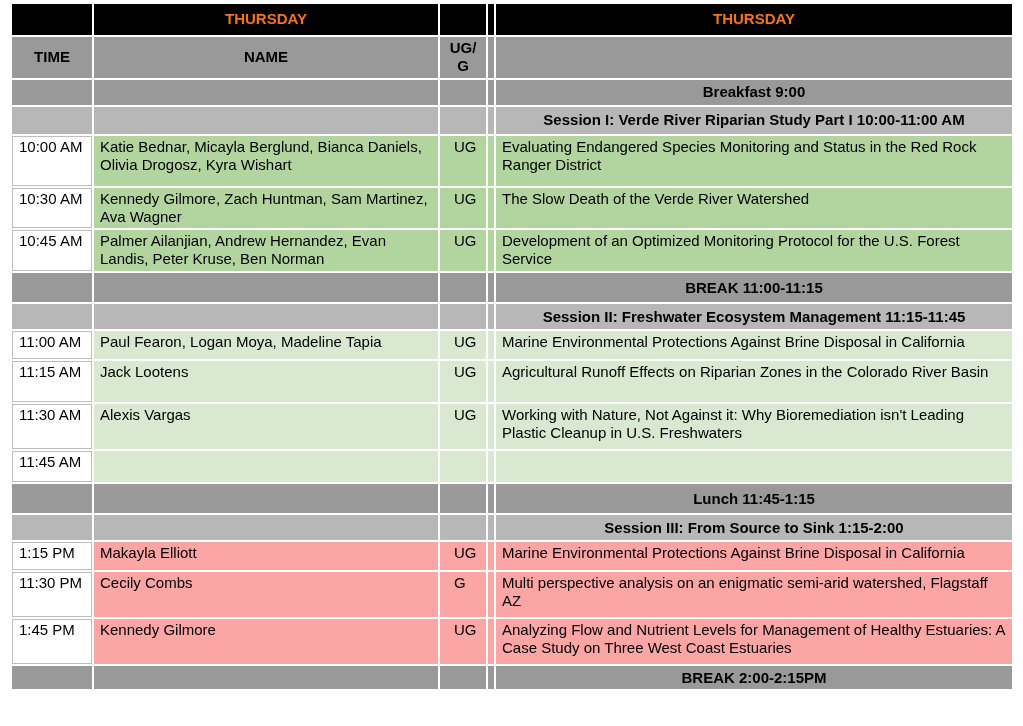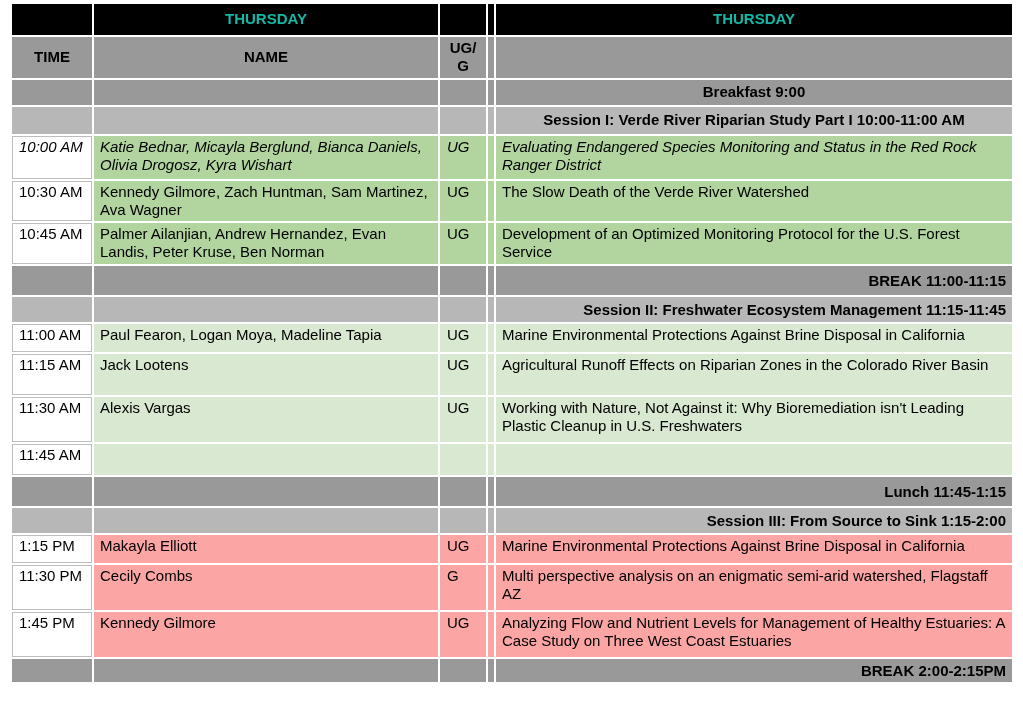--- a/index.html
+++ b/index.html
@@ -3,35 +3,35 @@
 <meta charset="utf-8">
 <style>
   html,body{margin:0;padding:0;background:#ffffff;}
   body{width:1023px;height:726px;overflow:hidden;font-family:"Liberation Sans",sans-serif;}
   table.schedule{
     border-collapse:collapse;table-layout:fixed;width:1002px;
     margin:2px 0 0 10px;font-size:15px;color:#000;line-height:1.22;
   }
   td,th{border:2px solid #ffffff;padding:2px 6px;overflow:hidden;word-wrap:break-word;}
   
-  tr.day-row th{background:#000000;color:#14b8a6;font-weight:bold;text-align:center;height:27px;vertical-align:middle;margin-left:24px;}
+  tr.day-row th{background:#000000;color:#f97316;font-weight:bold;text-align:center;height:27px;vertical-align:middle;margin-left:24px;}
   tr.cols-row th{background:#999999;color:#000000;font-weight:bold;text-align:center;height:22px;vertical-align:middle;}
   
   tr.banner-gray td{background:#999999;}
   tr.banner-light td{background:#b7b7b7;}
   tr.banner td.topic{font-weight:bold;vertical-align:middle;}
   .align-center{text-align:center;}
-  .align-left{text-align:right;}
+  .align-left{text-align:center;}
   
   tr.talk td{vertical-align:top;}
   tr.theme-green td{background:#b2d5a0;}
   tr.theme-greenlight td{background:#d8e8d1;}
   tr.theme-yellow td{background:#fca5a5;}
   tr.talk td.time{background:#ffffff;box-shadow:inset 0 0 0 1px #bdbdbd;padding-left:7px;}
-  td.level{vertical-align:bottom;padding-left:7px;}
+  td.level{vertical-align:bottom;padding-left:14px;}
   td.spacer{padding:0;}
 </style>
 </head>
 <body>
 
 <table class="schedule">
   <colgroup>
     <col style="width:82px">
     <col style="width:346px">
     <col style="width:48px">
@@ -62,21 +62,21 @@
         <td class="spacer"></td>
         <td class="topic align-center">Breakfast 9:00</td>
       </tr>
       <tr class="banner banner-light" style="height: 29px;">
         <td class="time"></td>
         <td class="names"></td>
         <td class="level"></td>
         <td class="spacer"></td>
         <td class="topic align-center">Session I: Verde River Riparian Study Part I 10:00-11:00 AM</td>
       </tr>
-      <tr class="talk theme-green" style="height: 45px; font-style: italic;">
+      <tr class="talk theme-green" style="height: 52px;">
         <td class="time">10:00 AM</td>
         <td class="names">Katie Bednar, Micayla Berglund, Bianca Daniels, Olivia Drogosz, Kyra Wishart</td>
         <td class="level">UG</td>
         <td class="spacer"></td>
         <td class="topic">Evaluating Endangered Species Monitoring and Status in the Red Rock Ranger District</td>
       </tr>
       <tr class="talk theme-green" style="height: 26px;">
         <td class="time">10:30 AM</td>
         <td class="names">Kennedy Gilmore, Zach Huntman, Sam Martinez, Ava Wagner</td>
         <td class="level">UG</td>

